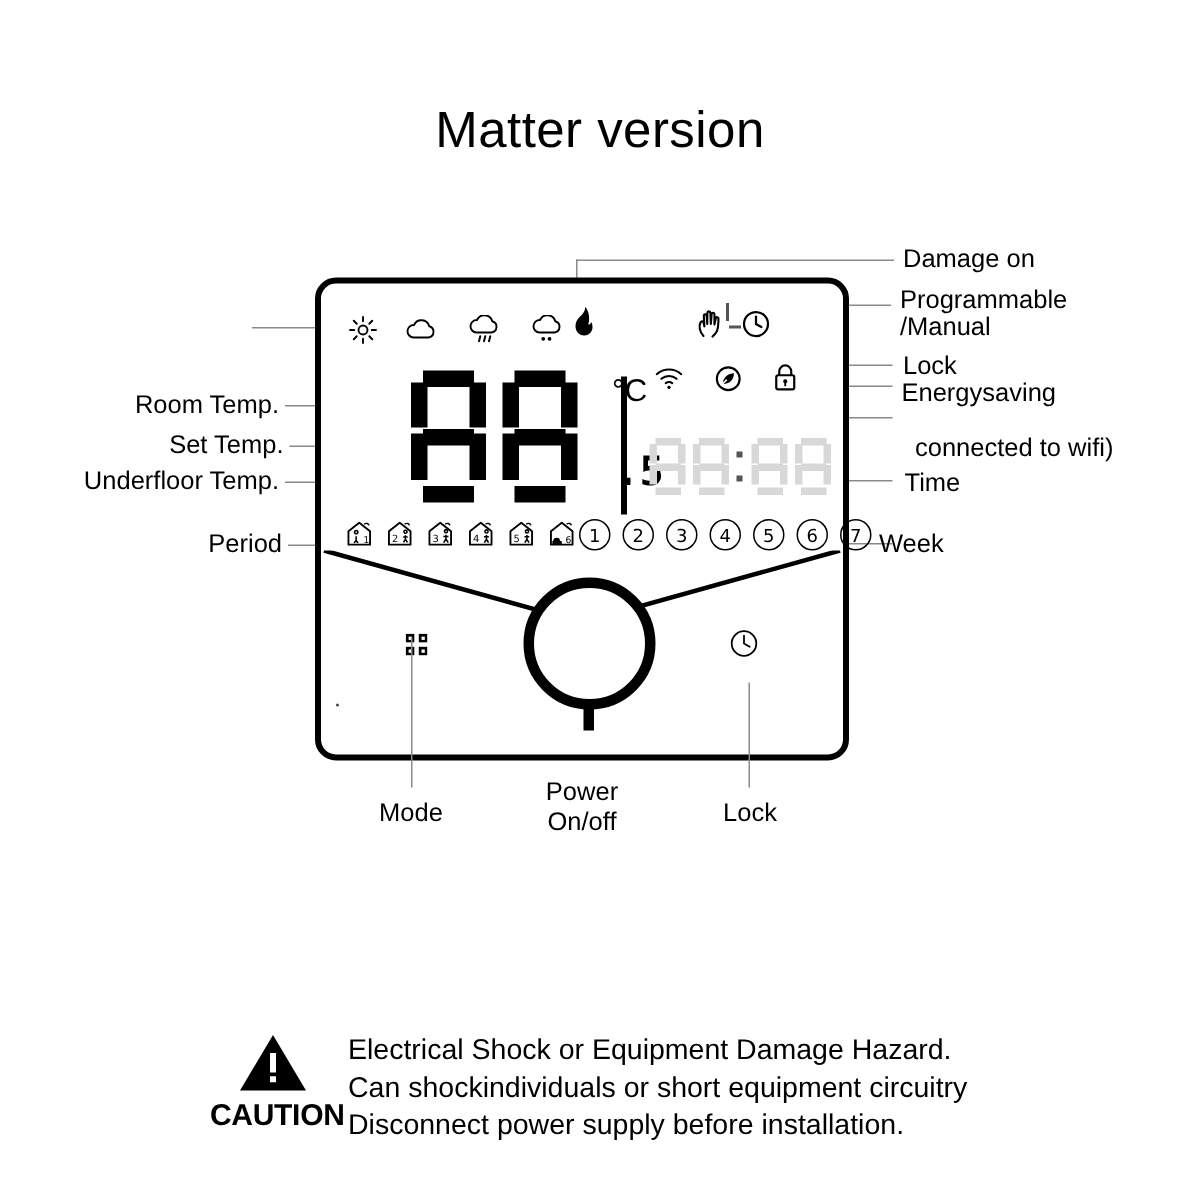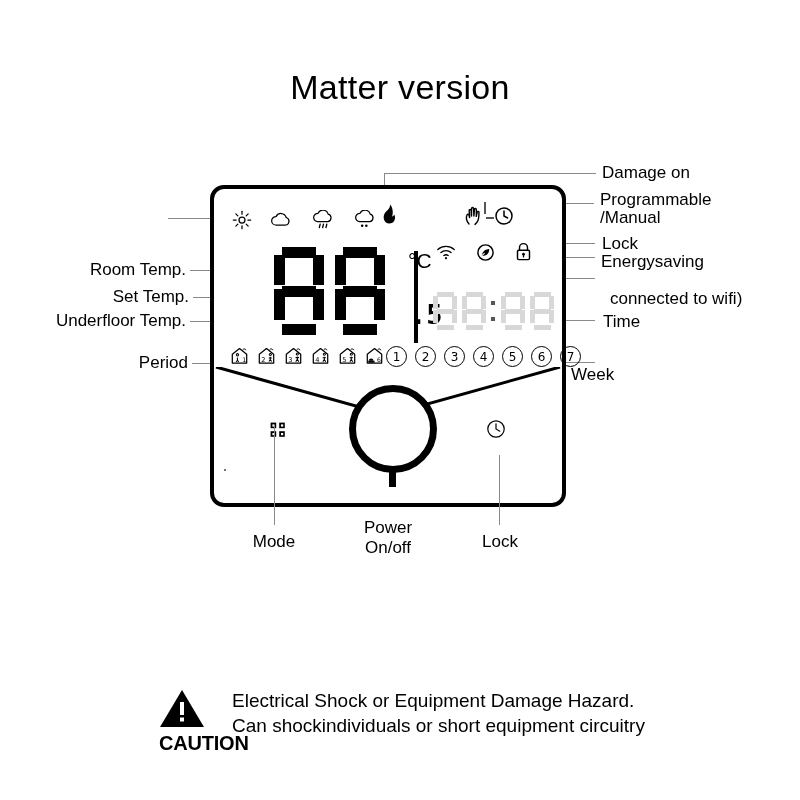--- a/index.html
+++ b/index.html
@@ -134,21 +134,21 @@
     position:absolute;font-size:17px;line-height:20px;text-align:center;
   }
 
   
   .caution-wrap{
     position:absolute;left:140px;top:688px;width:620px;height:80px;
   }
   .caution-icon{position:absolute;left:0px;top:0px;width:84px;text-align:center;}
   .caution-word{
     font-size:20px;font-weight:700;letter-spacing:-.2px;
-    font-family:"Liberation Sans",sans-serif;margin-top:-2px;margin-left:19px;
+    font-family:"Liberation Sans",sans-serif;margin-top:-2px;
   }
   .caution-text{
     position:absolute;left:92px;top:0px;
     font-size:19px;line-height:25px;
   }
   .caution-text div{white-space:nowrap;}
 
   
   .seg7{position:relative;display:inline-block;vertical-align:top;}
   .sg{position:absolute;background:#000;}
@@ -189,21 +189,21 @@
   <div class="lbl r" style="left:0px;top:311px;width:186px;">Underfloor Temp.</div>
   <div class="lbl r" style="left:0px;top:353px;width:188px;">Period</div>
 
   <div class="lbl" style="left:602px;top:163px;">Damage on</div>
   <div class="lbl" style="left:600px;top:190px;">Programmable</div>
   <div class="lbl" style="left:600px;top:208px;">/Manual</div>
   <div class="lbl" style="left:602px;top:234px;text-align:center;">Lock</div>
   <div class="lbl" style="left:601px;top:252px;">Energysaving</div>
   <div class="lbl" style="left:610px;top:289px;text-align:right;">connected to wifi)</div>
   <div class="lbl" style="left:603px;top:312px;">Time</div>
-  <div class="lbl" style="left:571px;top:353px;margin-top:12px;">Week</div>
+  <div class="lbl" style="left:586px;top:353px;">Week</div>
 
   <div class="panel">
 
     <svg width="348" height="60" style="position:absolute;left:0px;top:178px;">
       <polyline points="2,0 174,48 346,0" fill="none" stroke="#000" stroke-width="3"></polyline>
     </svg>
 
     <div class="row-weather">
 
       <svg class="ico" width="20" height="20" viewBox="0 0 24 24">
@@ -445,16 +445,17 @@
       <svg width="48" height="42" viewBox="0 0 48 42">
         <path d="M24 2 L46 39 L2 39 Z" fill="#000"></path>
         <rect x="22" y="14" width="4" height="13" fill="#fff"></rect>
         <rect x="22" y="29.5" width="4" height="4" fill="#fff"></rect>
       </svg>
       <div class="caution-word">CAUTION</div>
     </div>
     <div class="caution-text">
       <div>Electrical Shock or Equipment Damage Hazard.</div>
       <div>Can shockindividuals or short equipment circuitry</div>
+      <div>Disconnect power supply before installation.</div>
     </div>
   </div>
 
 </div>
 
 </body></html>

